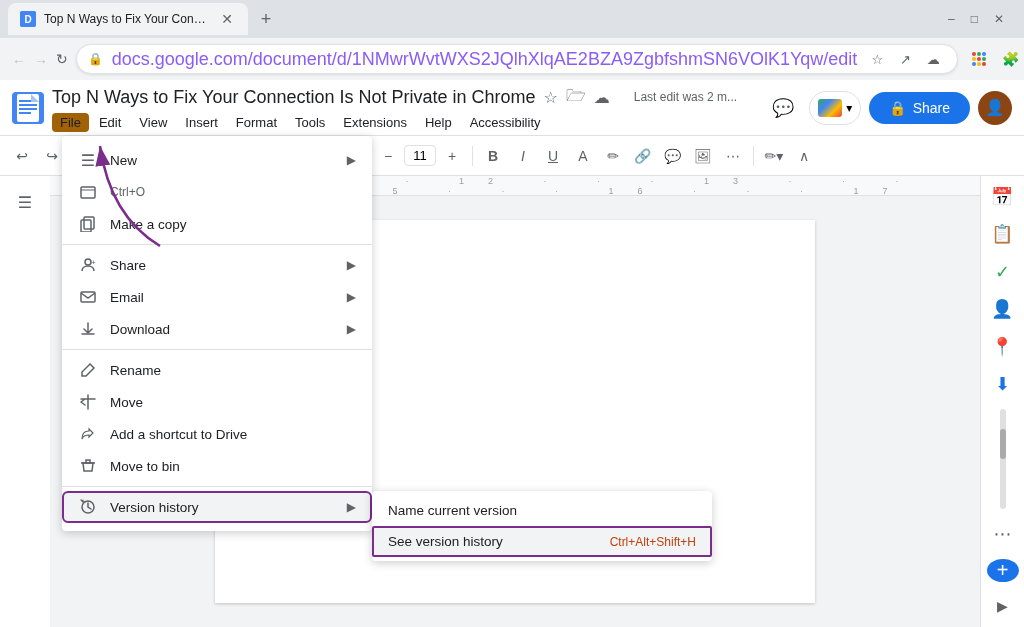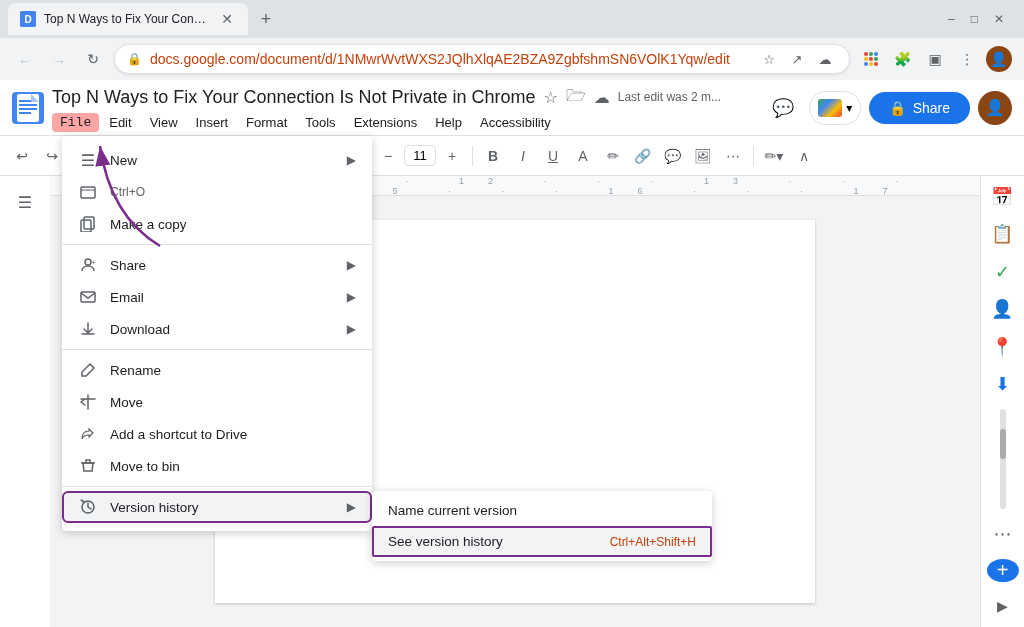--- a/index.html
+++ b/index.html
@@ -117,22 +117,22 @@
       box-shadow: 0 1px 3px rgba(0,0,0,0.1);
     }
 
     .lock-icon-span {
       color: #5f6368;
       font-size: 12px;
     }
 
     .address-text {
       flex: 1;
-      font-size: 14px;
-      color: #c2410c;
+      font-size: 18px;
+      color: #8b5cf6;
     }
 
     .address-icons {
       display: flex; gap: 4px; align-items: center;
     }
 
     .addr-icon-btn {
       width: 24px; height: 24px;
       border-radius: 50%;
       display: flex; align-items: center; justify-content: center;
@@ -212,32 +212,32 @@
       gap: 2px;
     }
 
     .docs-menu-item {
       font-size: 13px;
       color: #202124;
       padding: 2px 8px;
       border-radius: 4px;
       cursor: pointer;
     }
-    .docs-menu-item.active { background: #fca5a5; font-family: Liberation Mono, monospace; }
+    .docs-menu-item.active { background: #a16207; }
 
     .title-icon {
       font-size: 16px;
       color: #5f6368;
       cursor: pointer;
     }
 
     .last-edit {
       font-size: 12px;
       color: #5f6368;
-      margin-left: 0;
+      margin-left: 16px;
     }
 
     .docs-header-right {
       display: flex;
       align-items: center;
       gap: 8px;
     }
 
     .comment-btn {
       width: 36px; height: 36px;

